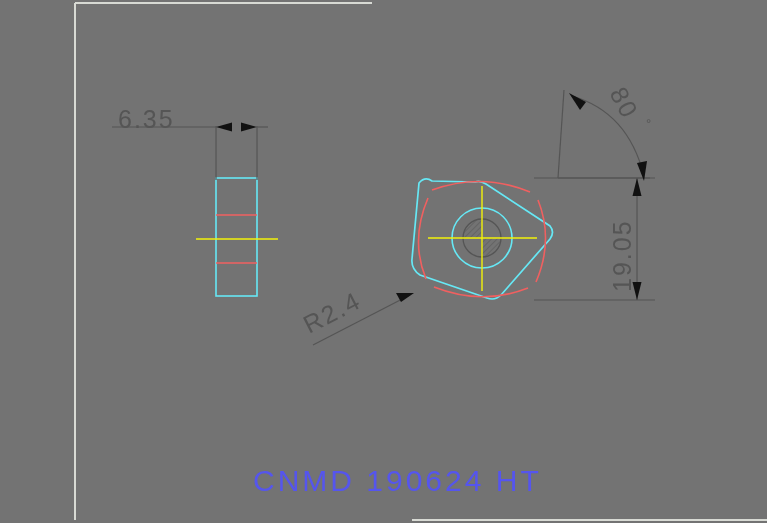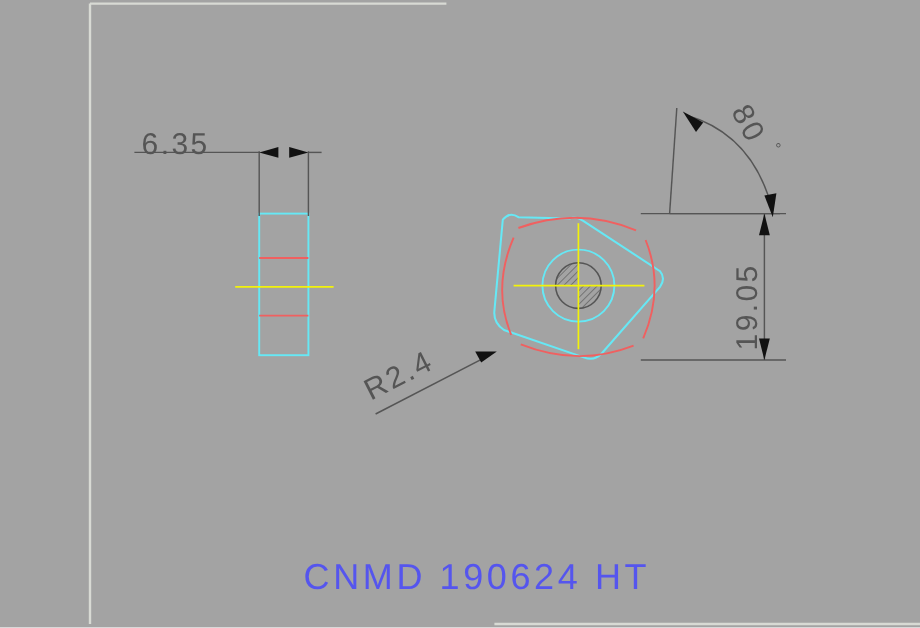--- a/index.html
+++ b/index.html
@@ -4,21 +4,21 @@
 <style>
   html, body {
     margin: 0;
     padding: 0;
     background: #ffffff;
   }
   #canvas {
     position: relative;
     width: 767px;
     height: 523px;
-    background: #a3a3a3;
+    background: #737373;
     overflow: hidden;
     font-family: "Liberation Sans", sans-serif;
   }
   #canvas svg {
     position: absolute;
     left: 0;
     top: 0;
   }
   .dim-text {
     font-family: "Liberation Sans", sans-serif;

